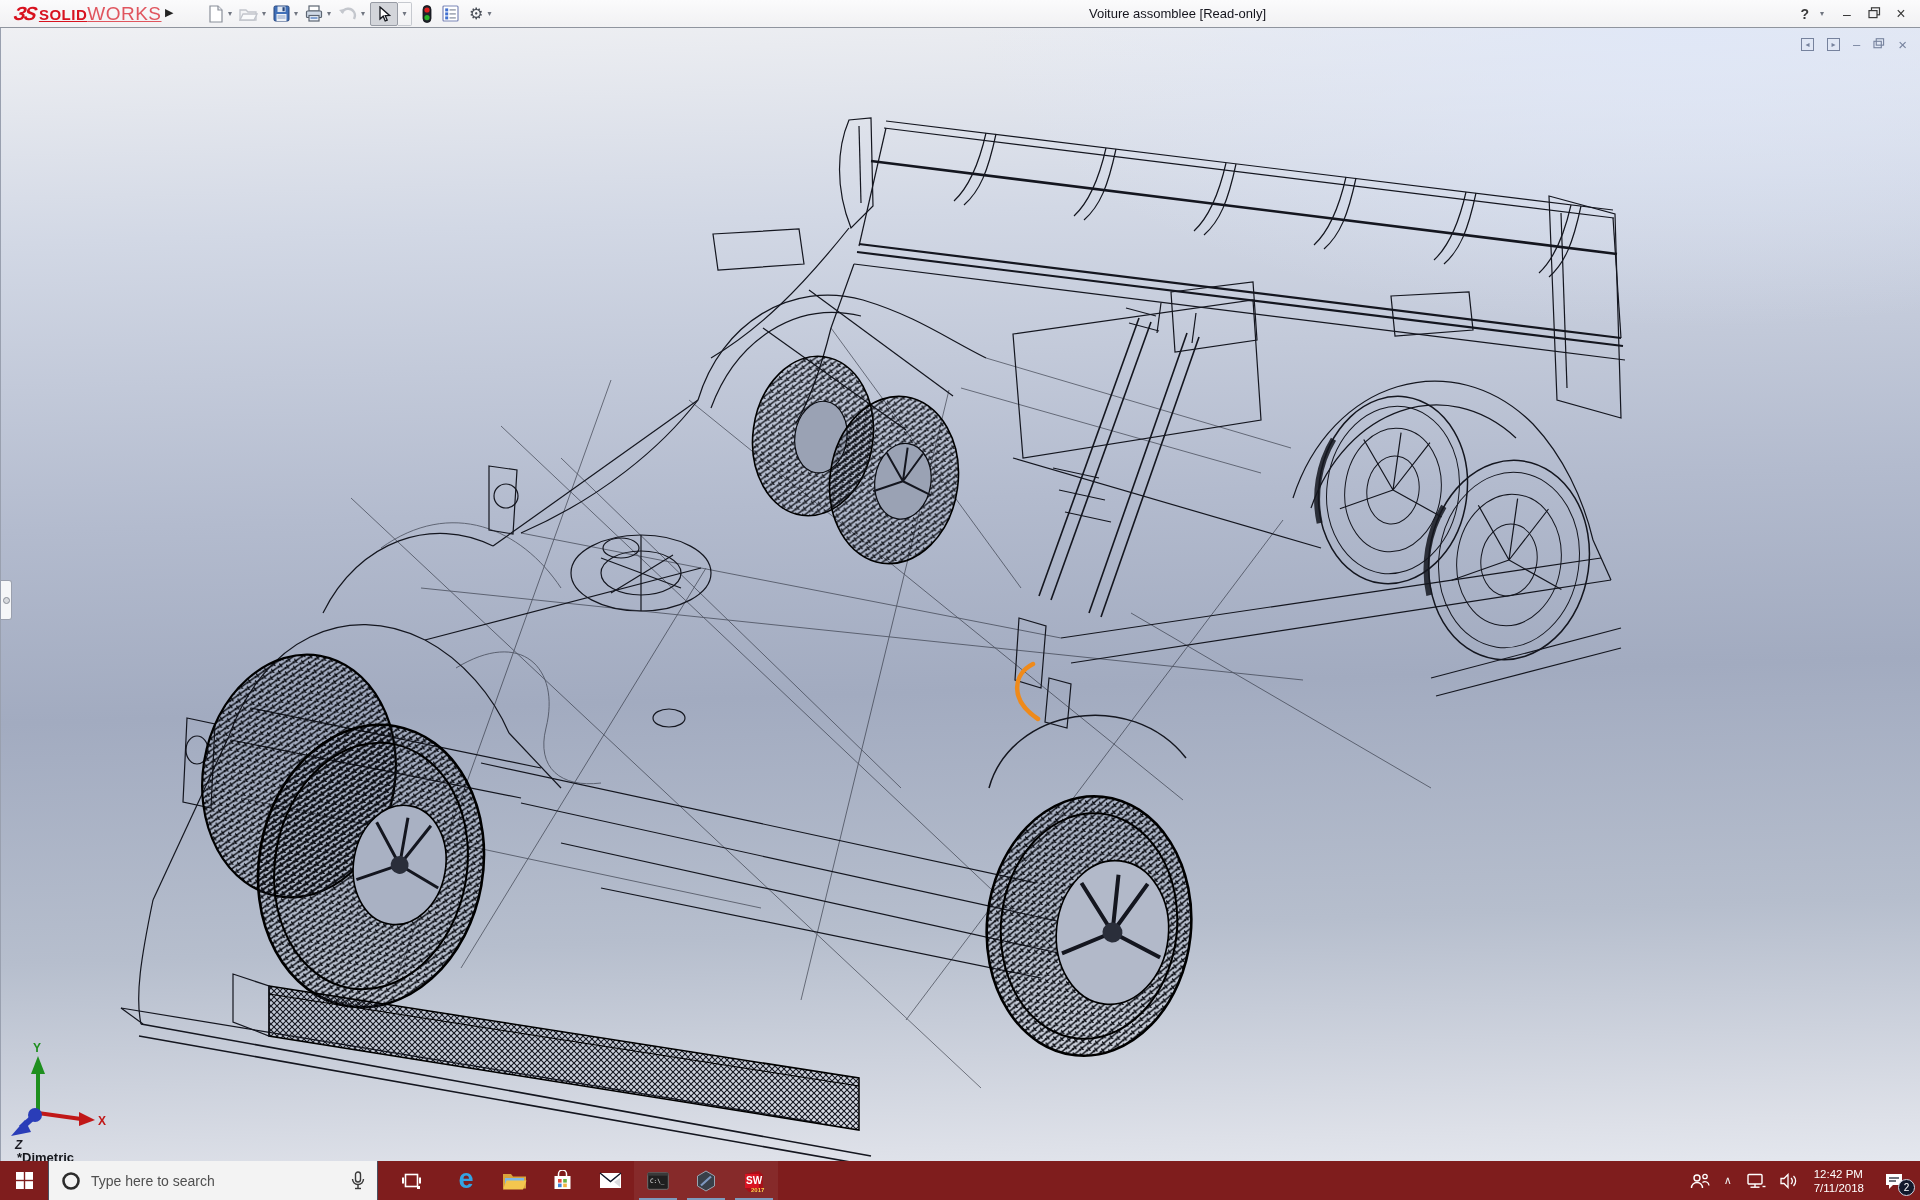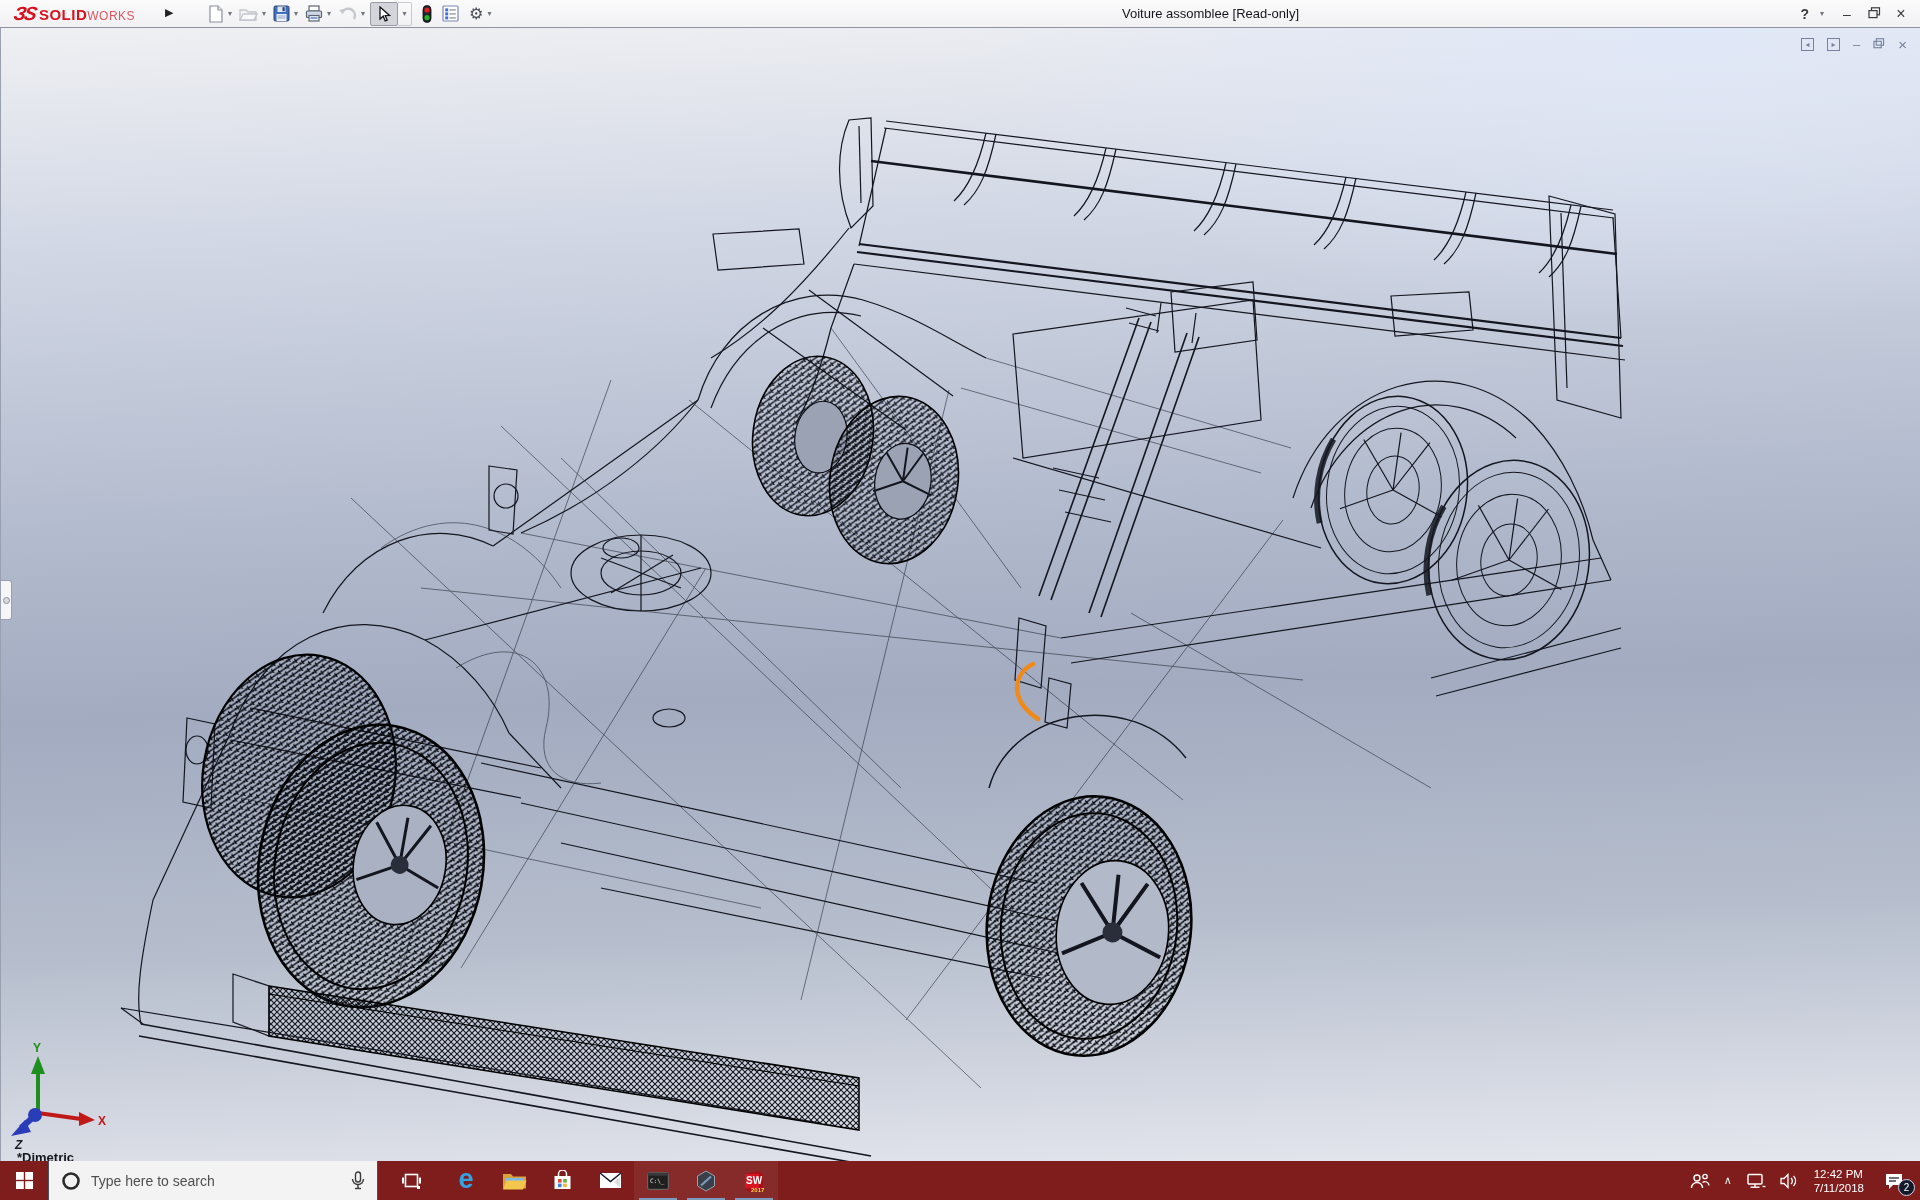--- a/index.html
+++ b/index.html
@@ -10,30 +10,30 @@
   }
   
   .titlebar{
     position:absolute;top:0;left:0;width:1920px;height:27px;
     background:linear-gradient(#fbfbfc,#f1f1f3);
     border-bottom:1px solid #8f949e;
     z-index:30;
   }
   .brand{position:absolute;left:14px;top:3px;display:flex;align-items:baseline;color:#d8121f;white-space:nowrap;}
   .brand .mark{font-style:italic;font-weight:700;font-size:19px;letter-spacing:-2px;margin-right:4px;transform:skewX(-12deg);display:inline-block;}
-  .brand .bold{font-weight:700;font-size:15px;letter-spacing:.5px;}
-  .brand .light{font-weight:400;font-size:12px;letter-spacing:.5px;color:#e0555e;}
+  .brand .bold{font-weight:700;font-size:15px;letter-spacing:.5px;text-decoration:underline;}
+  .brand .light{font-weight:400;font-size:19px;letter-spacing:.5px;color:#e0555e;text-decoration:underline;}
   .flyout{position:absolute;left:165px;top:6px;font-size:11px;color:#222;}
   .toolbar{position:absolute;left:206px;top:0;height:27px;display:flex;align-items:center;}
   .tb-btn{display:flex;align-items:center;justify-content:center;height:24px;padding:0 2px;}
   .tb-caret{font-size:8px;color:#707580;margin:0 5px 0 2px;}
   .tb-sel{background:#d3d5da;border:1px solid #979ba4;border-radius:2px;width:26px;height:22px;display:flex;align-items:center;justify-content:center;}
   .tb-selcaret{border:1px solid #c6c9cf;border-left:none;border-radius:0 2px 2px 0;width:13px;height:22px;display:flex;align-items:center;justify-content:center;font-size:8px;color:#707580;}
   .gear-glyph{font-size:16px;color:#4a4f58;line-height:1;}
-  .title-text{position:absolute;left:1122px;top:6px;font-size:13px;color:#15151d;}
+  .title-text{position:absolute;left:1089px;top:6px;font-size:13px;color:#15151d;}
   .win-controls{position:absolute;right:10px;top:0;height:27px;display:flex;align-items:center;gap:9px;color:#333;}
   .help-q{font-size:14px;font-weight:700;color:#3a3a3a;}
   .wc-glyph{font-size:14px;color:#3a3a3a;width:18px;text-align:center;}
   
   .viewport{
     position:absolute;top:28px;left:0;width:1920px;height:1133px;z-index:1;
     background:
       radial-gradient(1200px 500px at 88% 0%, rgba(223,231,248,.85), rgba(223,231,248,0) 60%),
       linear-gradient(178deg,#eff0f3 0%,#d2d8e5 18%,#b3bbce 42%,#a2abc0 58%,#b6becd 78%,#dde0e8 96%,#e4e7ee 100%);
     border-left:1px solid #99a0af;

